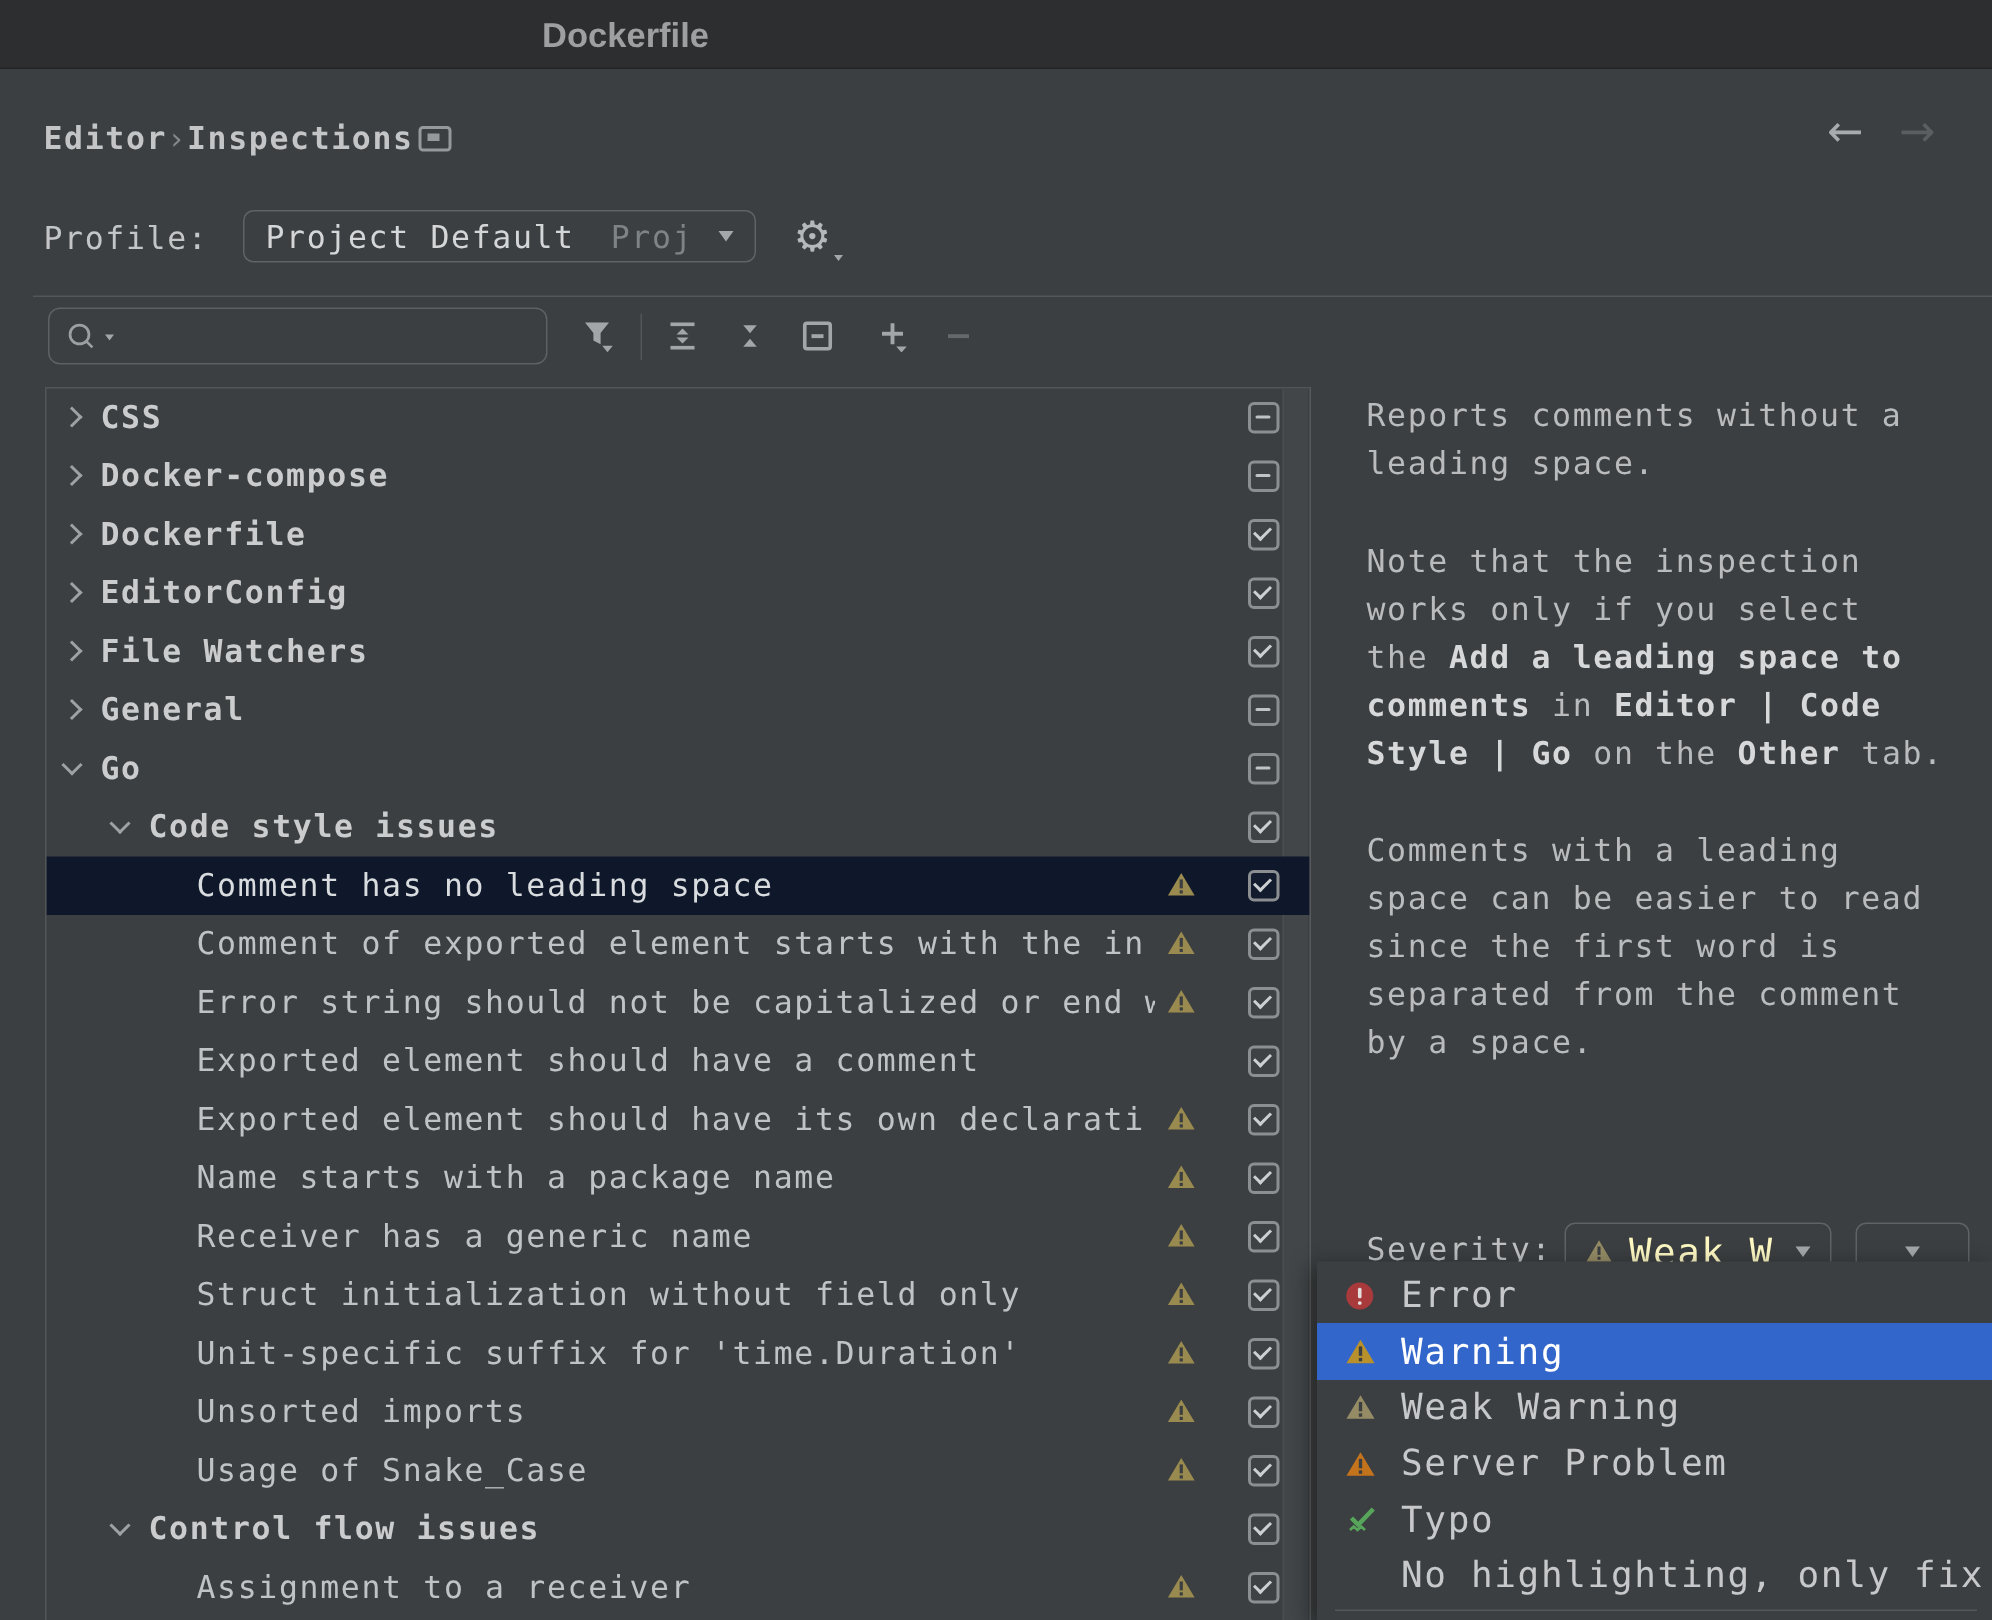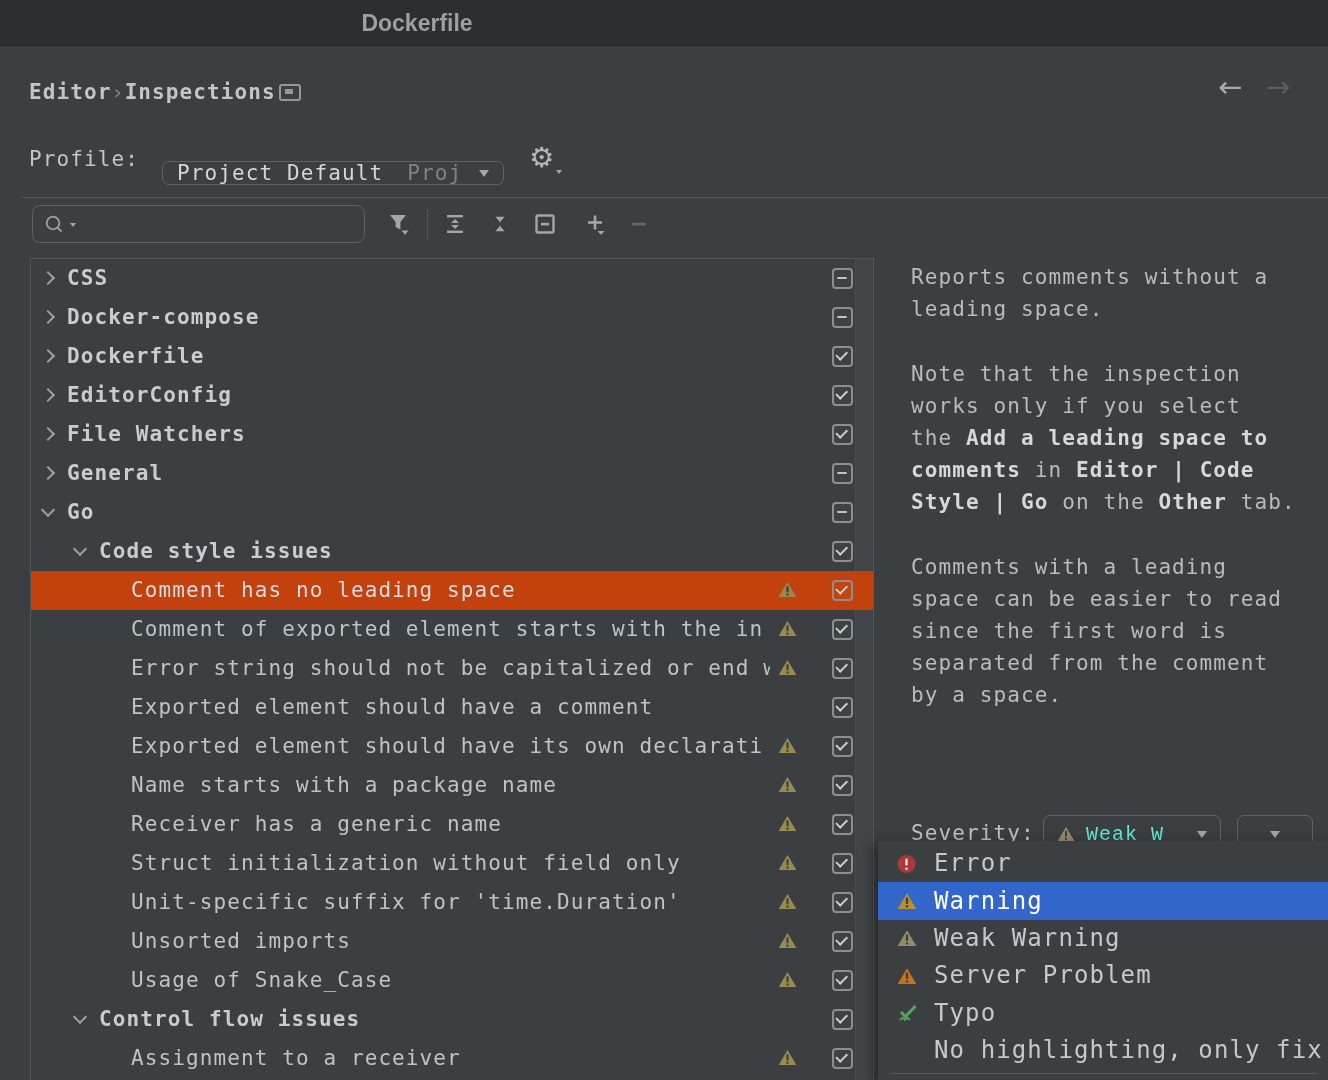--- a/index.html
+++ b/index.html
@@ -14,21 +14,21 @@
        font-size:21px;letter-spacing:1.1px;font-weight:bold;color:#c3c5c7;}
   .breadcrumb .sep{font-weight:normal;color:#85898b;font-size:20px;}
   .bc-icon{position:relative;width:18px;height:13px;border:2px solid #96999b;border-radius:3px;margin-left:3px;}
   .bc-icon::after{content:"";position:absolute;left:4px;top:3px;width:8px;height:5px;background:#96999b;}
   .nav-arrow{position:absolute;top:72px;font-family:"DejaVu Sans",sans-serif;font-size:29px;line-height:30px;}
   .nav-back{left:1218px;color:#a8abad;}
   .nav-fwd{left:1266px;color:#5b5e60;}
   
   .profile-label{position:absolute;left:29px;top:147px;font-size:21px;letter-spacing:1.1px;color:#c3c5c7;}
   .combo{position:absolute;box-sizing:border-box;border:1px solid #5f6365;border-radius:7px;display:flex;align-items:center;}
-  .profile-combo{left:162px;top:140px;width:342px;height:24px;padding:0 14px;margin-top:21px;}
+  .profile-combo{left:162px;top:140px;width:342px;height:35px;padding:0 14px;}
   .profile-combo .val{font-size:21px;letter-spacing:1.1px;color:#d4d6d8;}
   .profile-combo .val2{font-size:21px;letter-spacing:1.1px;color:#7e8386;margin-left:24px;}
   .caret{width:0;height:0;border-left:5.5px solid transparent;border-right:5.5px solid transparent;border-top:7px solid #a4a7a9;}
   .caret.sm{border-left-width:3.5px;border-right-width:3.5px;border-top-width:4.5px;}
   .profile-combo .caret{margin-left:auto;}
   .gear{position:absolute;left:529px;top:141px;font-family:"DejaVu Sans",sans-serif;font-size:28px;color:#b5b8ba;}
   .gear-caret{position:absolute;left:556px;top:170px;}
   .sep1{position:absolute;left:22px;top:197px;width:1306px;height:1px;background:#535658;}
   
   .searchbox{position:absolute;left:32px;top:205px;width:333px;height:38px;box-sizing:border-box;
@@ -38,21 +38,21 @@
   .searchbox input{position:absolute;left:52px;top:4px;width:270px;height:28px;background:transparent;border:none;outline:none;
        color:#c2c4c6;font-family:"DejaVu Sans Mono",monospace;font-size:19px;}
   .tbicon{position:absolute;top:213px;width:22px;height:22px;}
   .tb-vsep{position:absolute;left:427px;top:209px;width:1px;height:31px;background:#525557;}
   
   .tree{position:absolute;left:30px;top:258px;width:843px;height:822px;border-top:1px solid #525557;border-left:1px solid #525557;
        box-sizing:border-box;overflow:hidden;}
   .scrolltrack{position:absolute;right:1px;top:0;width:16px;height:100%;background:#424649;border-left:1px solid #4a4d4f;}
   .divider{position:absolute;left:873px;top:258px;width:1px;height:822px;background:#585b5d;}
   .trow{position:relative;height:39px;z-index:1;}
-  .trow.sel{background:#c2410c;text-decoration:underline;}
+  .trow.sel{background:#0f172a;text-decoration:underline;}
   .chev{position:absolute;top:14px;width:8px;height:8px;border-right:2.2px solid #9fa2a4;border-bottom:2.2px solid #9fa2a4;}
   .chev.collapsed{transform:rotate(-45deg);}
   .chev.expanded{transform:rotate(45deg);top:12px;}
   .chev.l0{left:12px;}
   .chev.l1{left:44px;}
   .tlabel{position:absolute;top:0;right:103px;line-height:39px;font-size:21px;letter-spacing:1.1px;color:#c0c3c5;
        overflow:hidden;white-space:pre;}
   .tlabel.b{font-weight:bold;color:#caccce;}
   .tlabel.l0{left:36px;}
   .tlabel.l1{left:68px;}
@@ -65,21 +65,21 @@
        border-left:2.4px solid #cdd0d2;border-bottom:2.4px solid #cdd0d2;transform:rotate(-45deg);}
   .checkbox.mixed::after{content:"";position:absolute;left:2.5px;top:6.5px;width:10px;height:2.8px;background:#c0c3c5;border-radius:1px;}
   
   .desc{position:absolute;left:911px;top:261px;width:410px;}
   .dline{height:32.2px;line-height:32.2px;font-size:21px;letter-spacing:1.1px;color:#b9bbbd;white-space:pre;}
   .dline .b{font-weight:bold;color:#d6d8da;}
   
   .sev-label{position:absolute;left:911px;top:821px;font-size:21px;letter-spacing:1.1px;color:#bfc1c3;z-index:1;}
   .sev-combo{left:1043px;top:815px;width:178px;height:39px;padding:0 13px;z-index:1;overflow:hidden;}
   .sev-combo .tri{margin-top:2px;}
-  .sev-combo .val{font-size:20px;letter-spacing:1px;color:#5eead4;margin-left:11px;white-space:pre;font-family:Liberation Mono, monospace;}
+  .sev-combo .val{font-size:25px;letter-spacing:1px;color:#fef9c3;margin-left:11px;white-space:pre;}
   .sev-combo .caret{margin-left:auto;}
   .sev-combo2{left:1237px;top:815px;width:76px;height:39px;justify-content:center;z-index:1;}
   
   .popup{position:absolute;left:878px;top:841px;width:450px;height:239px;background:#3c3f42;z-index:5;
        box-shadow:-5px 3px 14px rgba(0,0,0,0.4);padding-top:4px;box-sizing:border-box;}
   .pitem{position:relative;height:37.4px;display:flex;align-items:center;}
   .pitem .picon{position:absolute;left:19px;top:50%;transform:translateY(-50%);width:23px;display:flex;align-items:center;}
   .pitem .plabel{position:absolute;left:56px;font-size:24px;letter-spacing:1.1px;color:#c6c8ca;line-height:37px;white-space:pre;}
   .pitem.sel{background:#3366cb;}
   .pitem.sel .plabel{color:#ffffff;}

